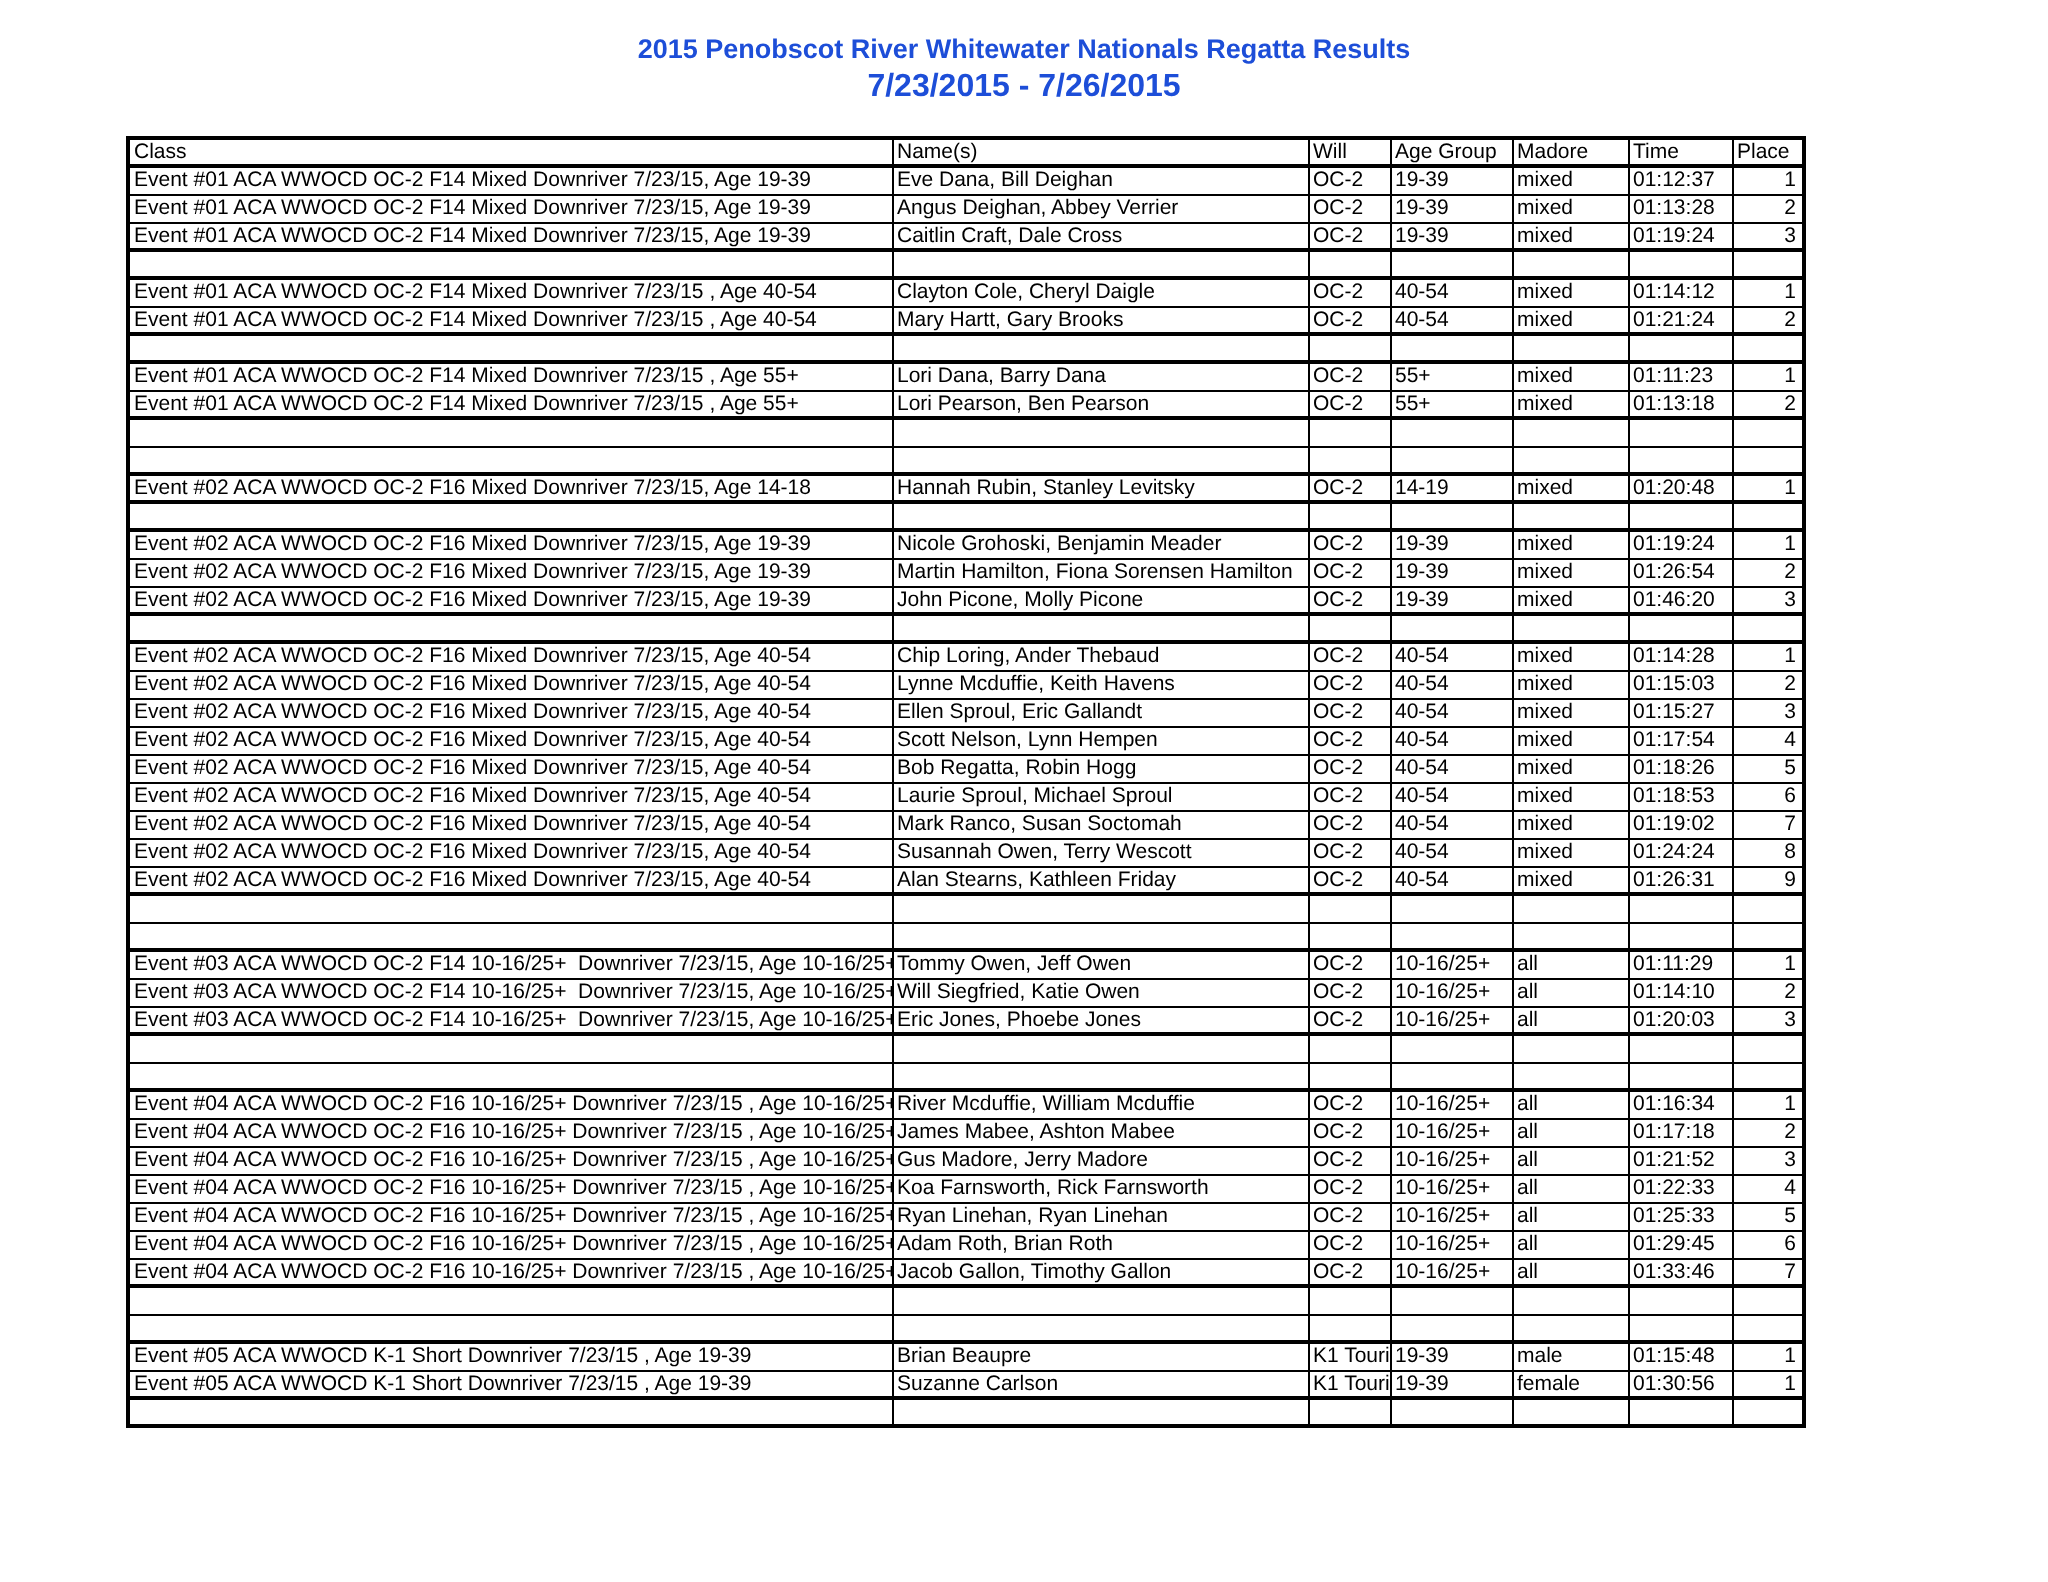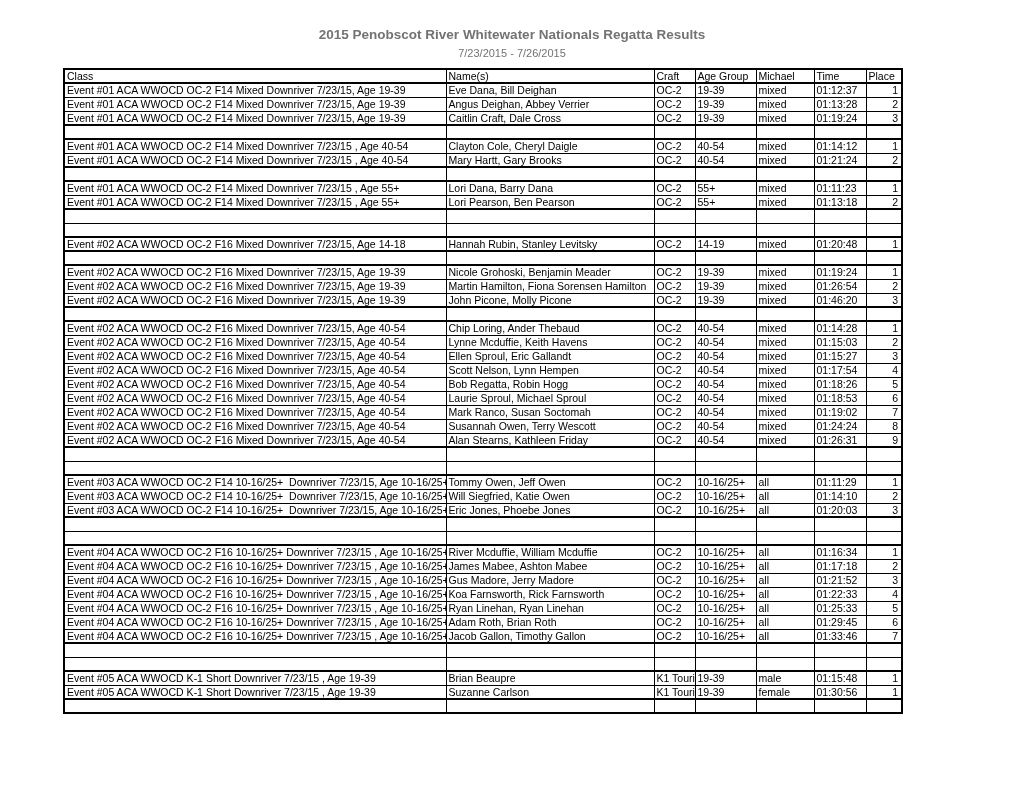--- a/index.html
+++ b/index.html
@@ -10,34 +10,34 @@
   }
   .page {
     position: relative;
     width: 1024px;
     height: 791px;
     background: #ffffff;
     overflow: hidden;
   }
   .title-block {
     position: absolute;
-    top: 26px;
+    top: 16px;
     left: 0;
     width: 1024px;
     text-align: center;
-    color: #737373;
+    color: #1d4ed8;
   }
   .title-line1 {
     font-size: 13.5px;
     font-weight: bold;
     line-height: 18px;
   }
   .title-line2 {
-    font-size: 11px;
-    font-weight: normal;
+    font-size: 16px;
+    font-weight: bold;
     line-height: 19px;
   }
   table.results {
     position: absolute;
     left: 63px;
     top: 68px;
     width: 838px;
     border-collapse: collapse;
     table-layout: fixed;
     border: 2px solid #000;
@@ -76,23 +76,23 @@
       <col style="width:41px">
       <col style="width:61px">
       <col style="width:58px">
       <col style="width:52px">
       <col style="width:36px">
     </colgroup>
     <thead>
       <tr class="gs ge">
           <th>Class</th>
           <th>Name(s)</th>
-          <th>Craft</th>
+          <th>Will</th>
           <th>Age Group</th>
-          <th>Michael</th>
+          <th>Madore</th>
           <th>Time</th>
           <th>Place</th>
         </tr>
     </thead>
     <tbody>
         <tr class="gs">
           <td>Event #01 ACA WWOCD OC-2 F14 Mixed Downriver 7/23/15, Age 19-39</td>
           <td>Eve Dana, Bill Deighan</td>
           <td>OC-2</td>
           <td>19-39</td>

